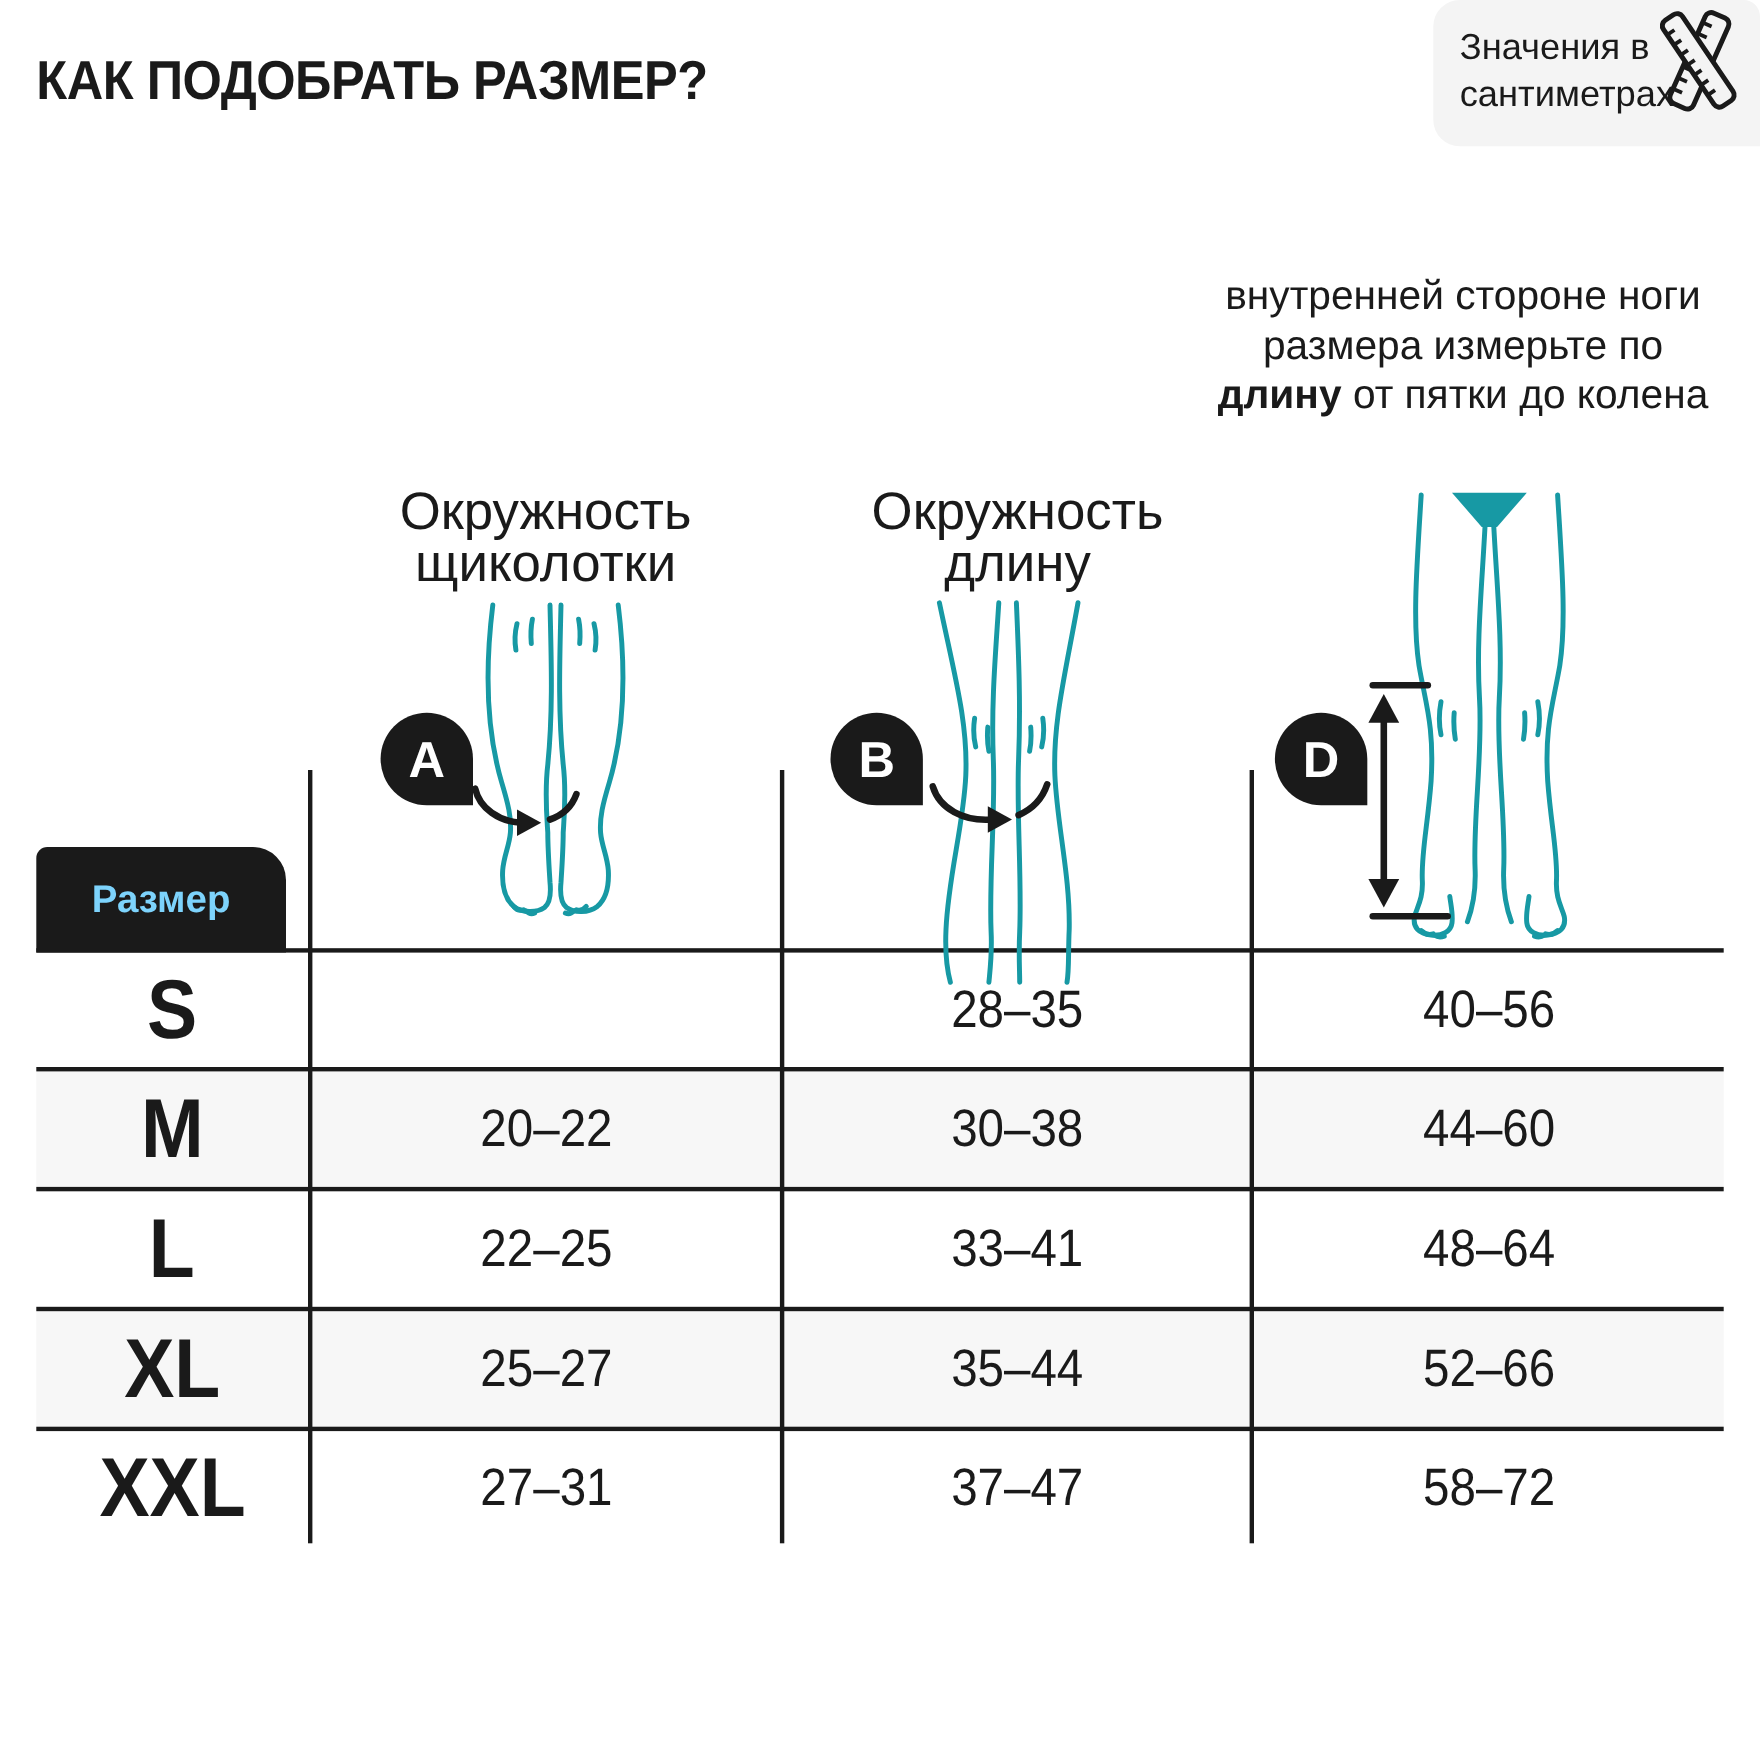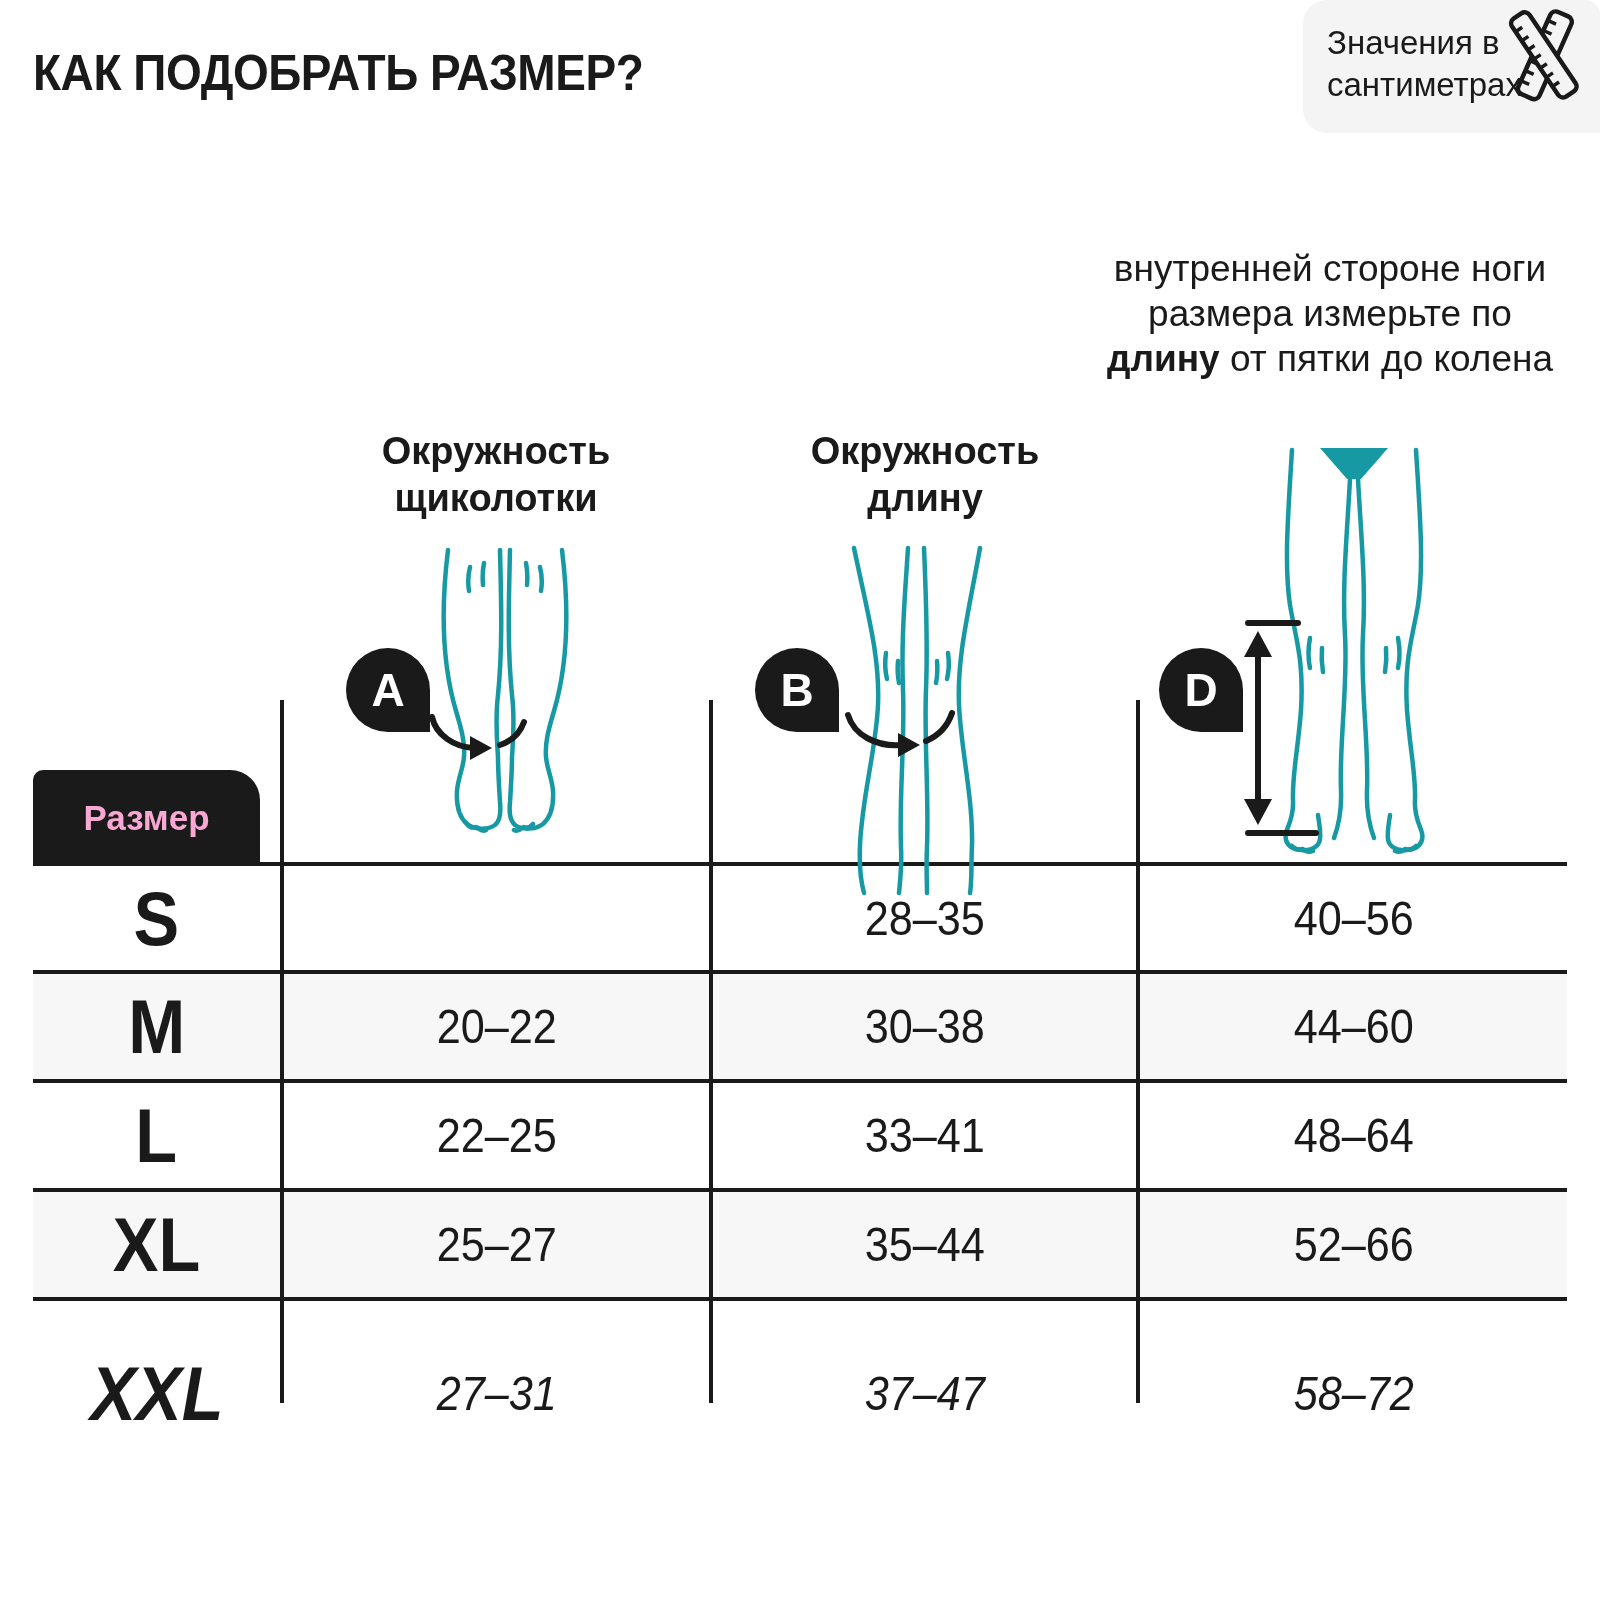--- a/index.html
+++ b/index.html
@@ -10,42 +10,42 @@
   
   .units{position:absolute;top:0;right:0;width:297px;height:133px;background:#f4f4f4;
          border-radius:24px 0 0 24px;}
   .units-text{position:absolute;left:24px;top:22px;font-size:33px;line-height:42px;font-weight:500;}
   .units-icon{position:absolute;right:10px;top:6px;}
   
   .note{position:absolute;left:1070px;top:246px;width:520px;text-align:center;
         font-size:37px;line-height:45px;}
   .note div{white-space:nowrap;}
   
-  .colhead{position:absolute;top:428px;width:430px;text-align:center;font-weight:700;
-           font-size:38px;line-height:47px;}
+  .colhead{position:absolute;top:442px;width:430px;text-align:center;font-weight:400;
+           font-size:48px;line-height:47px;}
   .colhead.a{left:281px;} .colhead.b{left:710px;}
   
   .art{position:absolute;}
   
   .pin{position:absolute;width:84px;height:84px;background:#1a1a1a;
        border-radius:50% 50% 0 50%;display:flex;align-items:center;justify-content:center;
        color:#fff;font-size:46px;font-weight:800;}
   .pin.a{left:346px;top:648px;} .pin.b{left:755px;top:648px;} .pin.d{left:1159px;top:648px;}
   
   .altrow{position:absolute;left:33px;width:1534px;height:105px;background:#f7f7f7;}
   .altrow.m{top:974px;} .altrow.xl{top:1192px;}
   .hline{position:absolute;left:33px;width:1534px;height:4px;background:#1a1a1a;}
   .vline{position:absolute;top:700px;height:703px;width:4px;background:#1a1a1a;}
   .size-tab{position:absolute;left:33px;top:770px;width:227px;height:96px;background:#1a1a1a;
             border-radius:10px 30px 0 0;display:flex;align-items:center;justify-content:center;
-            color:#f9a8d4;font-size:35px;font-weight:700;}
+            color:#7dd3fc;font-size:35px;font-weight:700;}
   .cell{position:absolute;display:flex;align-items:center;justify-content:center;}
   .c0{left:33px;width:247px;} .c1{left:284px;width:425px;} .c2{left:713px;width:423px;} .c3{left:1140px;width:427px;align-items:center;}
   .r0{top:866px;height:104px;} .r1{top:974px;height:105px;} .r2{top:1083px;height:105px;}
-  .r3{top:1192px;height:105px;} .r4{top:1342px;height:102px;font-style:italic;}
+  .r3{top:1192px;height:105px;} .r4{top:1301px;height:102px;}
   .sz{font-size:76px;font-weight:800;}
   .num{font-size:48px;font-weight:400;}
   .cond{display:inline-block;transform:scaleX(.9);}
   svg .teal{stroke:#1799A4;stroke-width:4.5;fill:none;stroke-linecap:round;stroke-linejoin:round;}
   svg .ink{stroke:#1a1a1a;stroke-width:6;fill:none;stroke-linecap:round;}
   svg .inkfill{fill:#1a1a1a;stroke:none;}
   svg .tealfill{fill:#1799A4;stroke:none;}
 </style>
 </head>
 <body>

